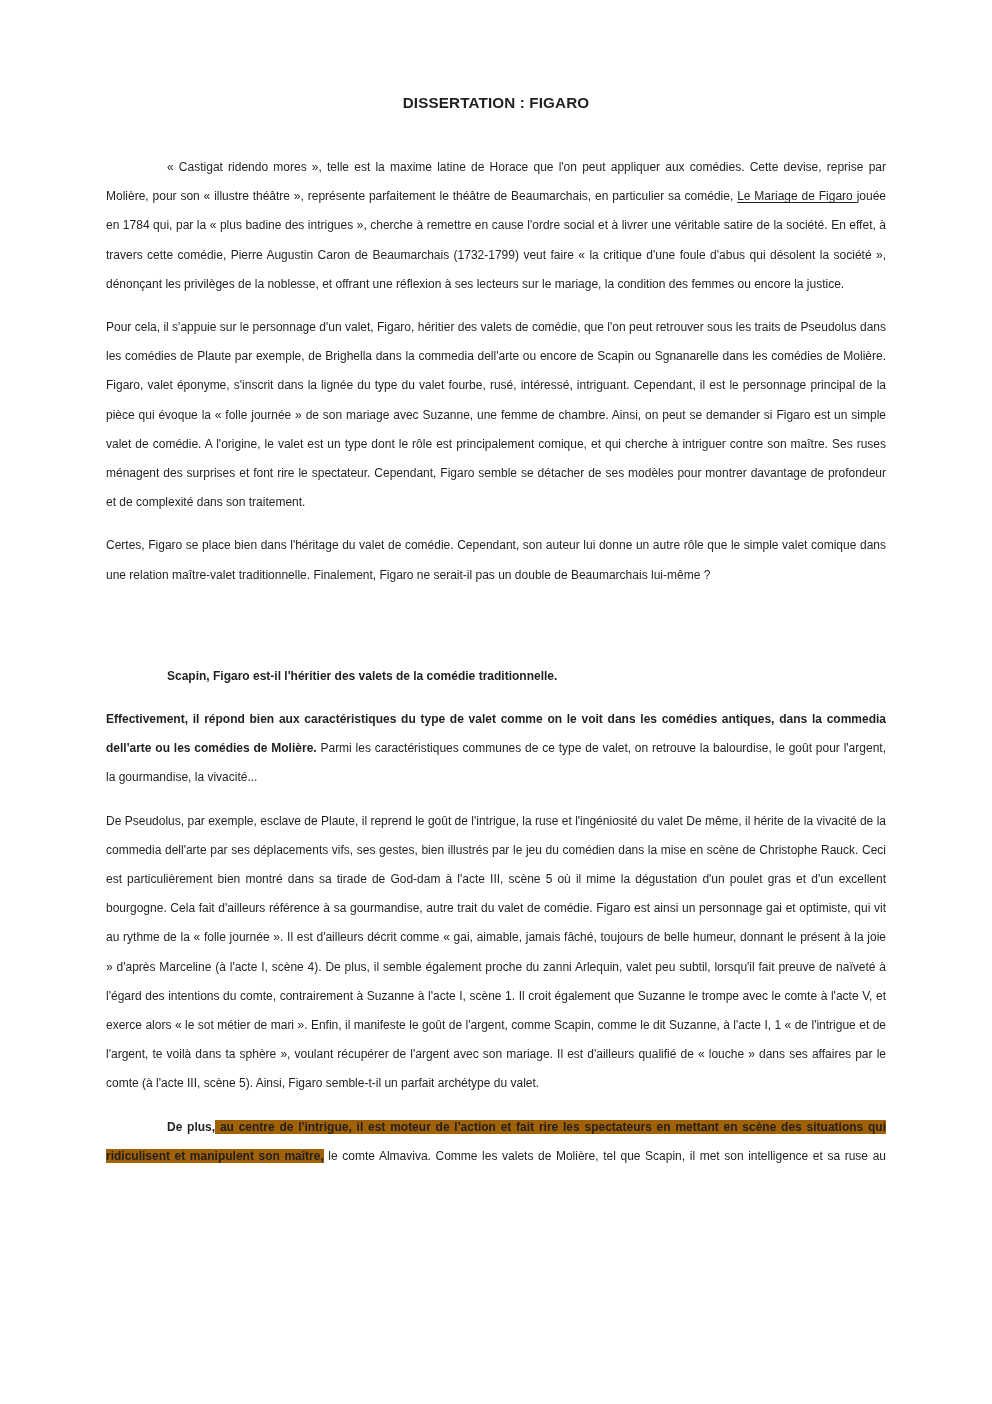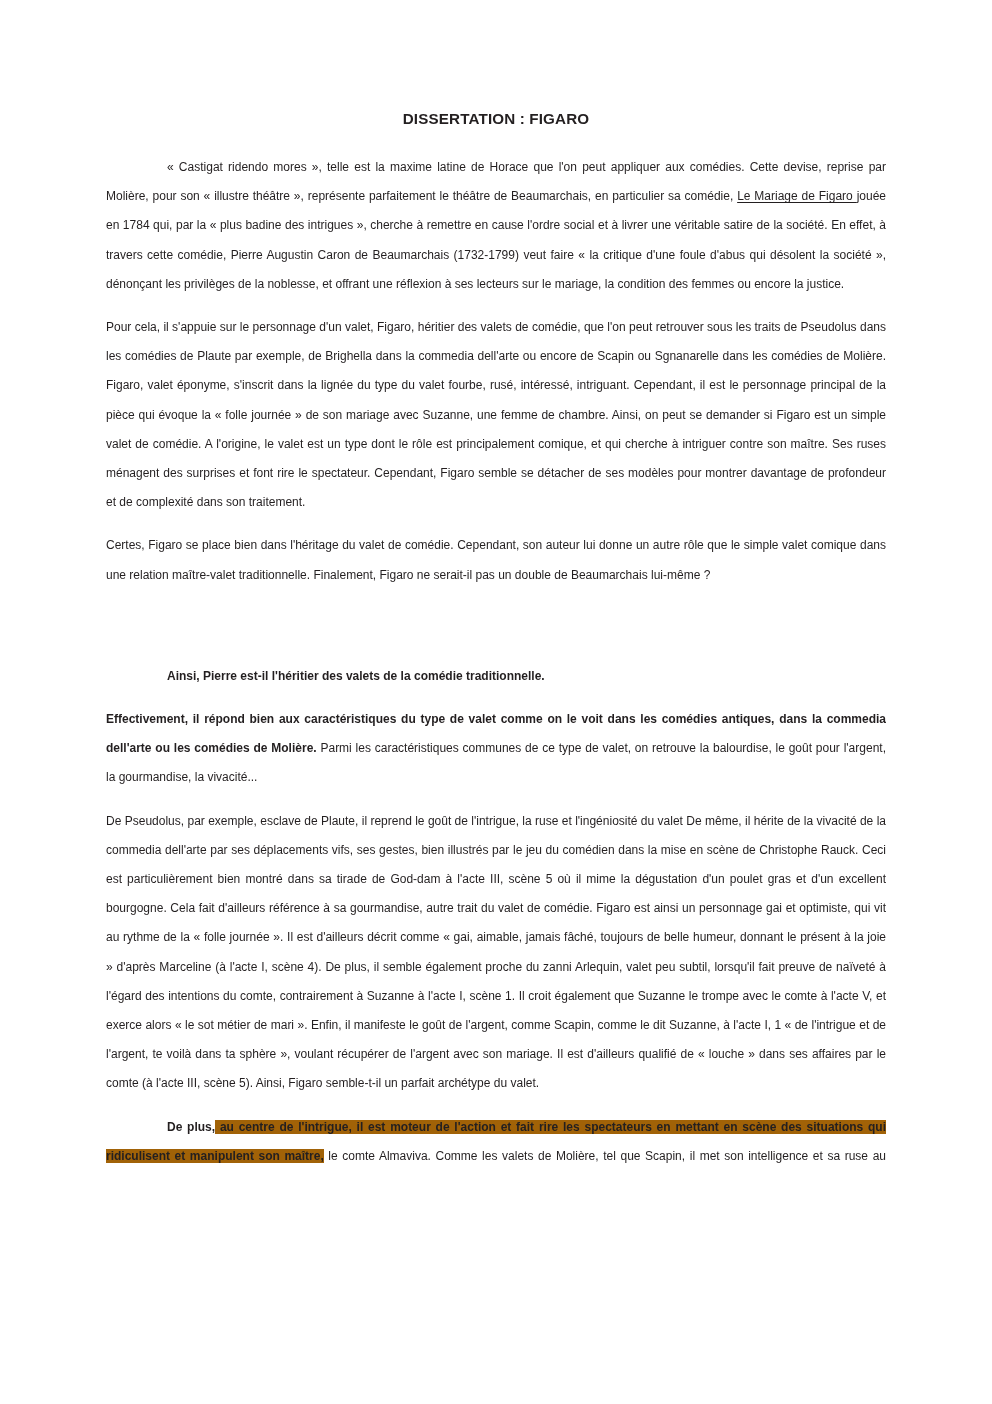--- a/index.html
+++ b/index.html
@@ -13,21 +13,21 @@
     font-family: "Liberation Sans", sans-serif;
     color: #231f20;
     -webkit-font-smoothing: antialiased;
   }
   .page {
     position: relative;
     width: 992px;
     height: 1173px;
     background: #ffffff;
     box-sizing: border-box;
-    padding: 16px;
+    padding: 0;
     overflow: hidden;
   }
   .doc-title {
     text-align: center;
     font-weight: bold;
     font-size: 15.2px;
     letter-spacing: 0.15px;
     margin: 0;
     padding-top: 94px;
     color: #231f20;
@@ -78,21 +78,21 @@
 
     <p class="para indent"><span>« Castigat ridendo mores », telle est la maxime latine de Horace que l'on peut appliquer aux comédies. Cette devise, reprise par Molière, pour son « illustre théâtre », représente parfaitement le théâtre de Beaumarchais, en particulier sa comédie, </span><span class="u">Le Mariage de Figaro </span><span>jouée en 1784 qui, par la « plus badine des intrigues », cherche à remettre en cause l'ordre social et à livrer une véritable satire de la société. En effet, à travers cette comédie, Pierre Augustin Caron de Beaumarchais (1732-1799)  veut faire « la critique d'une foule d'abus qui désolent la société », dénonçant les privilèges de la noblesse, et offrant une réflexion à ses lecteurs sur le mariage, la condition des femmes ou encore la justice.</span></p>
 
     <p class="para">Pour cela, il s'appuie sur le personnage d'un valet, Figaro, héritier des valets de comédie, que l'on peut retrouver sous les traits de Pseudolus dans les comédies de Plaute par exemple, de Brighella dans la commedia dell'arte ou encore de Scapin ou Sgnanarelle dans les comédies de Molière. Figaro, valet éponyme, s'inscrit dans la lignée du type du valet fourbe, rusé, intéressé, intriguant. Cependant, il est le personnage principal de la pièce qui évoque la « folle journée » de son mariage avec Suzanne, une femme de chambre. Ainsi, on peut se demander si Figaro est un simple valet de comédie. A l'origine, le valet est un type dont le rôle est principalement comique, et qui cherche à intriguer contre son maître. Ses ruses ménagent des surprises et font rire le spectateur. Cependant, Figaro semble se détacher de ses modèles pour montrer davantage de profondeur et de complexité dans son traitement.</p>
 
 
     <p class="para">Certes, Figaro se place bien dans l'héritage du valet de comédie. Cependant, son auteur lui donne un autre rôle que le simple valet comique dans une relation maître-valet traditionnelle. Finalement, Figaro ne serait-il pas un double de Beaumarchais lui-même ?</p>
 
     <div class="gap-lg"></div>
 
-    <p class="para indent b">Ainsi, Pierre est-il l'héritier des valets de la comédie traditionnelle.</p>
+    <p class="para indent b">Scapin, Figaro est-il l'héritier des valets de la comédie traditionnelle.</p>
 
     <p class="para"><span class="b">Effectivement, il répond bien aux caractéristiques  du type de valet comme on le voit dans les comédies antiques, dans la commedia dell'arte ou les comédies de Molière.</span><span> Parmi les caractéristiques communes de ce type de valet, on retrouve la balourdise, le goût pour l'argent, la gourmandise, la vivacité...</span></p>
 
     <p class="para">De Pseudolus, par exemple, esclave de Plaute, il reprend le goût de l'intrigue, la ruse et l'ingéniosité du valet De même, il hérite de la vivacité de la commedia dell'arte par ses déplacements vifs, ses gestes, bien illustrés par le jeu du comédien dans la mise en scène de Christophe Rauck. Ceci est particulièrement bien montré dans sa tirade de God-dam à l'acte III, scène 5 où il mime la dégustation d'un poulet gras et d'un excellent bourgogne. Cela fait d'ailleurs référence à sa gourmandise, autre trait du valet de comédie. Figaro est ainsi un personnage gai et optimiste, qui vit au rythme de la « folle journée ». Il est d'ailleurs décrit comme « gai, aimable, jamais fâché, toujours de belle humeur, donnant le présent à la joie » d'après Marceline (à l'acte I, scène 4). De plus, il semble également proche du zanni Arlequin, valet peu subtil, lorsqu'il fait preuve de naïveté à l'égard des intentions du comte, contrairement à Suzanne à l'acte I, scène 1. Il croit également que Suzanne le trompe avec le comte à l'acte V, et exerce alors « le sot métier de mari ». Enfin, il manifeste le goût de l'argent, comme Scapin, comme le dit Suzanne, à l'acte I, 1 « de l'intrigue et de l'argent, te voilà dans ta sphère », voulant récupérer de l'argent avec son mariage. Il est d'ailleurs qualifié de « louche » dans ses affaires par le comte (à l'acte III, scène 5). Ainsi, Figaro semble-t-il un parfait archétype du valet.</p>
 
     <p class="para indent"><span class="b">De plus,</span><span class="hl"> au centre de l'intrigue, il est moteur de l'action et fait rire les spectateurs en mettant en scène des situations qui ridiculisent et manipulent son maître,</span><span> le comte Almaviva. Comme les valets de Molière, tel que Scapin, il met son intelligence et sa ruse au service de son désir de piéger le comte qui devient son adversaire vis à vis de Suzanne. Comme Scapin qui se venge de Géronte, Figaro met en place un piège avec la comtesse pour se venger du comte. Il remet à Bazile un billet anonyme destiné à la comtesse, annonçant qu'un galant souhaiterait la rencontrer au bal afin d'exacerber la jalousie du comte. De même, dans le même acte, acte II, il parvient à faire croire à son maître qu'il a sauté par la fenêtre pour sauver Chérubin. Ainsi, lorsque Beaumarchais met en place son personnage dans la scène d'exposition, en train de mesurer la pièce, on peut imaginer qu'il s'agit du métaphore pour représenter les plans que Figaro compte mettre en place contre le comte. Figaro porte ainsi le comique de situation de la pièce par ses ruses et ses stratagèmes.</span></p>
 
   </div>
 </div>
 

